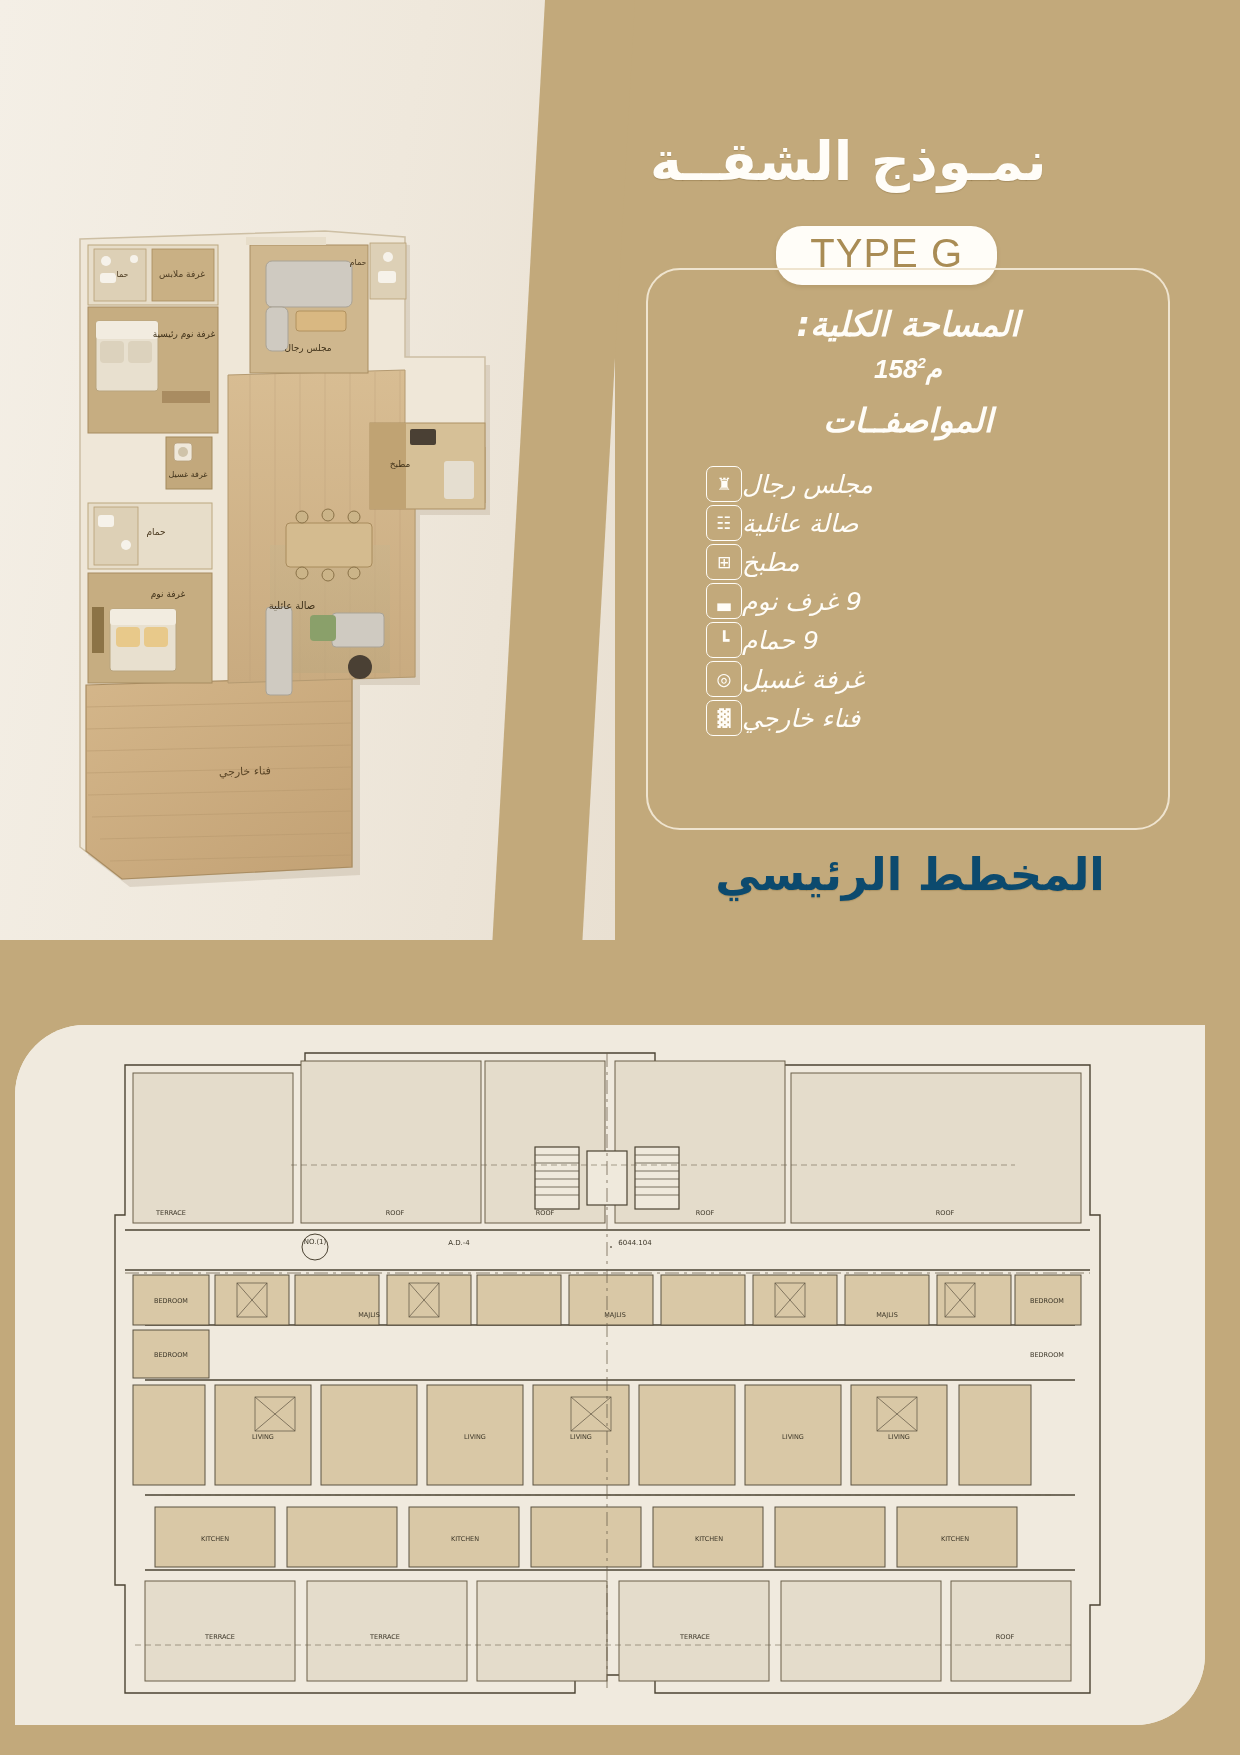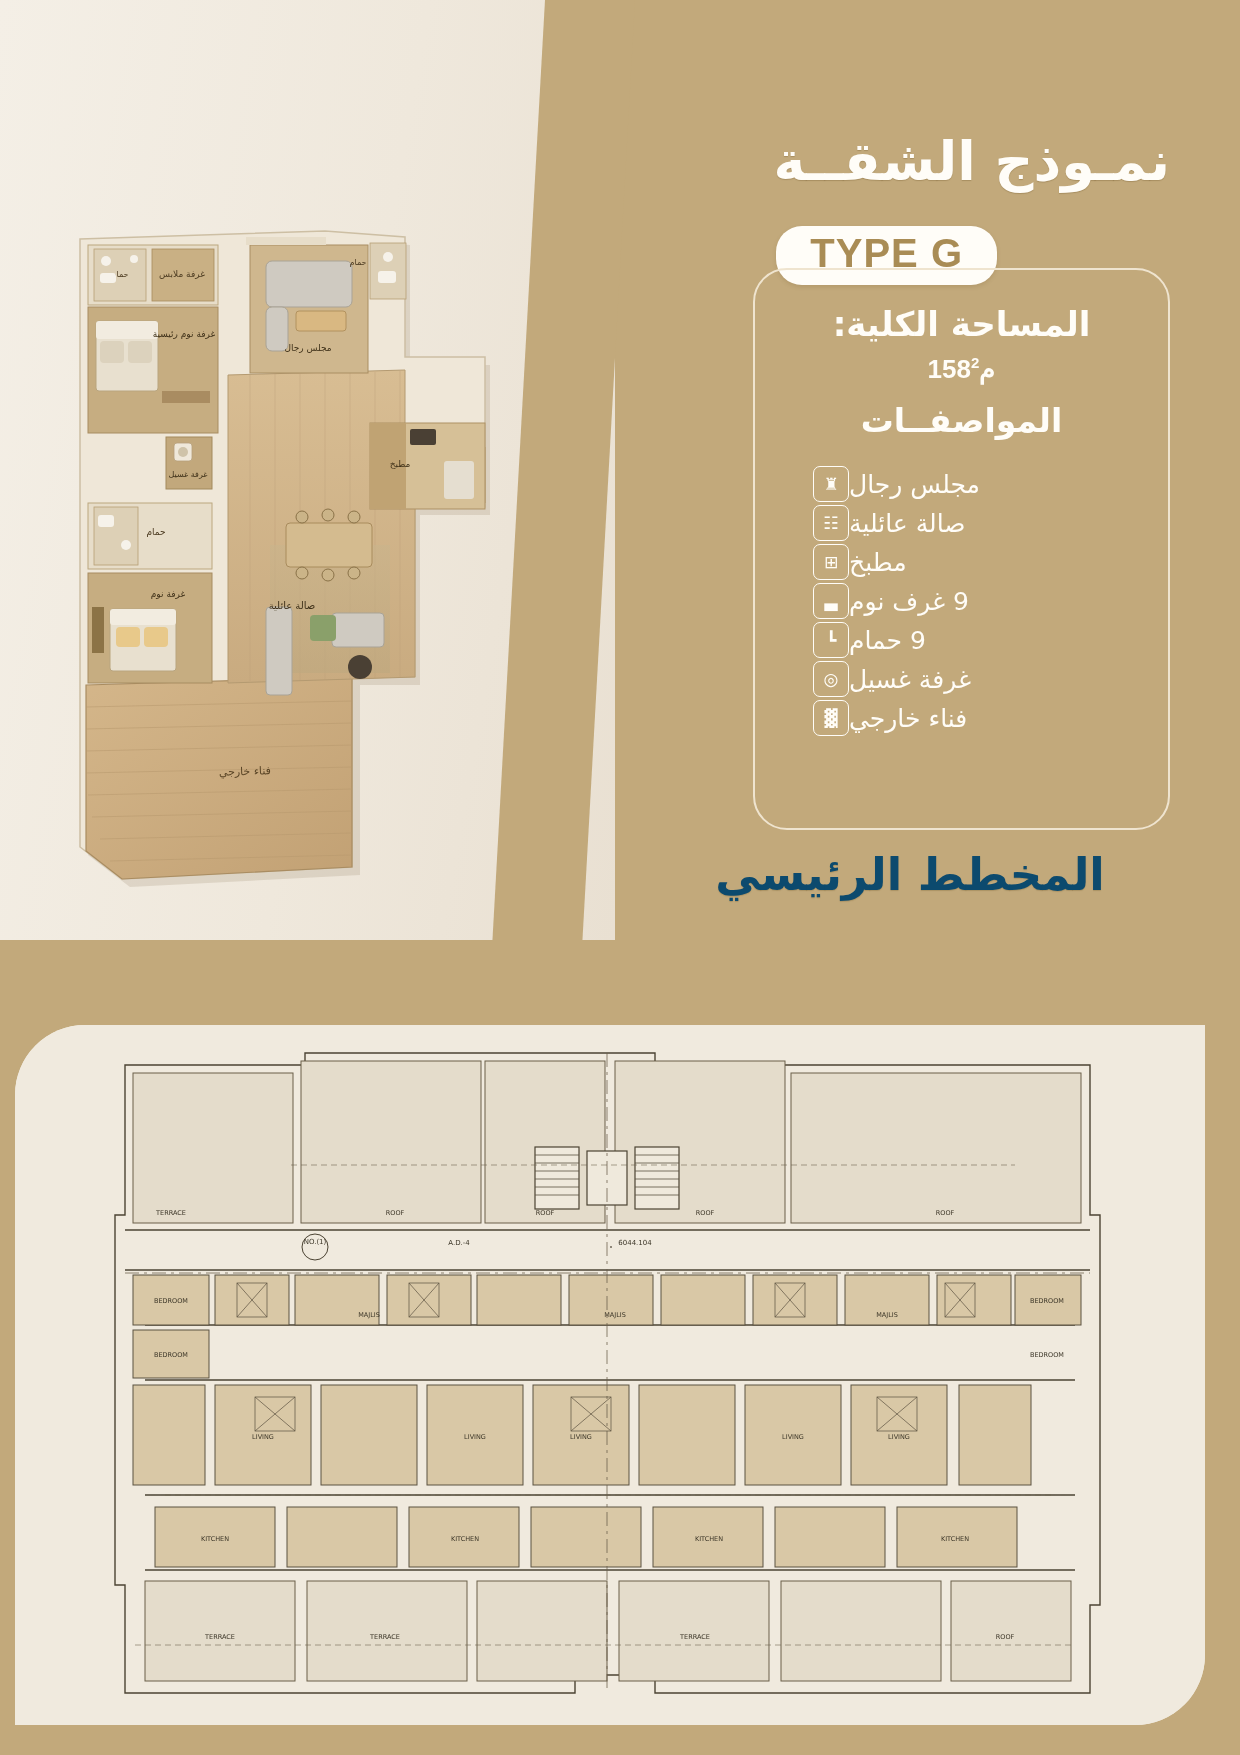--- a/index.html
+++ b/index.html
@@ -26,38 +26,39 @@
   .top-right:before{
     
     content:"";position:absolute;left:-70px;top:0;width:90px;height:940px;
     background:#c2a97b;
     transform:skewX(-3.2deg);transform-origin:top left;
   }
 
   
   .title-main{
     position:absolute;right:70px;top:130px;width:520px;
-    text-align:right;color:#fffdf8;
+    text-align:left;color:#fffdf8;
     font-size:54px;font-weight:bold;letter-spacing:1px;
     text-shadow:0 1px 1px rgba(120,95,50,.35);
   }
   .type-badge{
     position:absolute;right:243px;top:226px;
     background:#fffdf8;color:#a98c55;
     border-radius:26px;
     padding:5px 34px 9px 34px;
-    font-size:40px;font-weight:bold;letter-spacing:1px;
+    font-size:40px;font-weight:normal;letter-spacing:1px;
     font-family:"Liberation Sans",sans-serif;
     box-shadow:0 2px 4px rgba(120,95,50,.2);
   }
 
   .panel{
-    position:absolute;right:70px;top:268px;width:417px;height:562px;
+    position:absolute;right:70px;top:268px;width:524px;height:562px;
     border:2px solid #efe4cf;border-radius:34px;
     box-sizing:border-box;
+    font-style:italic;
   }
   .panel-inner{padding:34px 40px 0 40px;text-align:center;color:#fffdf8;}
   .area-label{font-size:34px;font-weight:bold;margin:0;}
   .area-value{
     font-size:26px;font-weight:bold;margin:10px 0 0 0;
     font-family:"Liberation Sans",sans-serif;direction:ltr;text-align:center;
   }
   .area-value sup{font-size:15px;vertical-align:super;}
   .specs-label{font-size:33px;font-weight:bold;margin:16px 0 0 0;letter-spacing:2px;text-align:center;}
 

